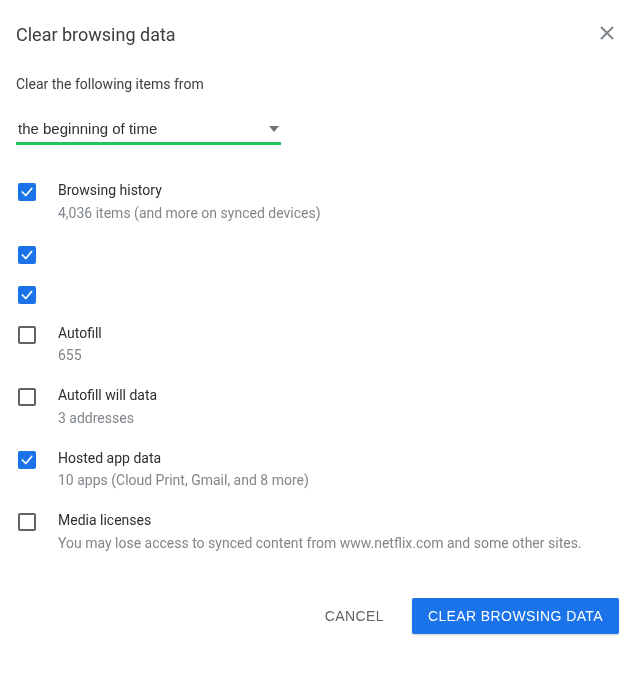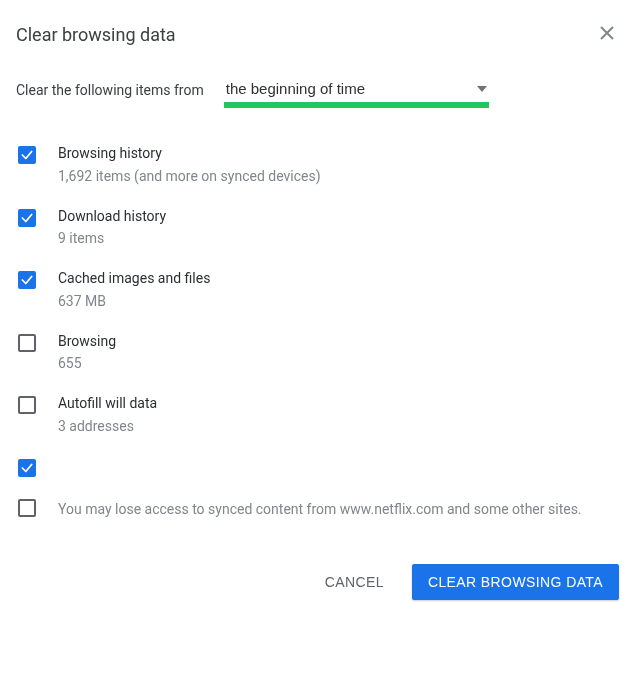--- a/index.html
+++ b/index.html
@@ -22,34 +22,35 @@
     color: #3c4043;
   }
   .close-btn {
     background: none; border: none; cursor: pointer;
     color: #7f868c; padding: 4px;
     width: 28px; height: 28px; display:flex; align-items:center; justify-content:center;
   }
   .close-btn svg { width: 14px; height: 14px; }
 
   .from-row {
-    display: flex; align-items: center;
+    display: flex; align-items: flex-start;
     gap: 20px;
     padding-bottom: 22px;
+    flex-direction: column;
   }
   .from-label {
     font-size: 14px; color: #3c4043;
     padding-bottom: 4px;
   }
   .time-select {
     display: flex; align-items: center; justify-content: space-between;
     font-size: 15px; color: #303134;
     width: 265px;
     border: none;
-    border-bottom: 6px solid #22c55e;
+    border-bottom: 3px solid #22c55e;
     padding: 4px 2px 5px 2px;
     cursor: pointer;
     background: none;
   }
   .time-select .chev { color: #6f7378; }
   .time-select .chev svg { width: 10px; height:10px; display:block; }
 
   .items { padding-top: 4px; }
   .item-row {
     display: flex; align-items: flex-start;
@@ -147,61 +148,53 @@
           <div class="cbx checked" role="checkbox" aria-checked="true">
             <span>
               <svg viewBox="0 0 24 24" fill="none" stroke="#fff" stroke-width="3" stroke-linecap="round" stroke-linejoin="round">
                 <polyline points="4 12 10 18 20 6"></polyline>
               </svg>
             </span>
           </div>
         </div>
         <div class="item-text">
           <div class="item-title">Browsing history</div>
-          <div class="item-sub">1,692 items (and more on synced devices)</div>
-        </div>
-      </div>
-      <div class="item-row">
-        <div class="cbx-wrap">
-          <div class="cbx checked" role="checkbox" aria-checked="true">
-            <span>
-              <svg viewBox="0 0 24 24" fill="none" stroke="#fff" stroke-width="3" stroke-linecap="round" stroke-linejoin="round">
-                <polyline points="4 12 10 18 20 6"></polyline>
-              </svg>
-            </span>
-          </div>
-        </div>
-        <div class="item-text">
-          <div class="item-title">Download history</div>
-          <div class="item-sub">9 items</div>
-        </div>
-      </div>
-      <div class="item-row">
-        <div class="cbx-wrap">
-          <div class="cbx checked" role="checkbox" aria-checked="true">
-            <span>
-              <svg viewBox="0 0 24 24" fill="none" stroke="#fff" stroke-width="3" stroke-linecap="round" stroke-linejoin="round">
-                <polyline points="4 12 10 18 20 6"></polyline>
-              </svg>
-            </span>
-          </div>
-        </div>
-        <div class="item-text">
-          <div class="item-title">Cached images and files</div>
-          <div class="item-sub">637 MB</div>
+          <div class="item-sub">4,036 items (and more on synced devices)</div>
+        </div>
+      </div>
+      <div class="item-row">
+        <div class="cbx-wrap">
+          <div class="cbx checked" role="checkbox" aria-checked="true">
+            <span>
+              <svg viewBox="0 0 24 24" fill="none" stroke="#fff" stroke-width="3" stroke-linecap="round" stroke-linejoin="round">
+                <polyline points="4 12 10 18 20 6"></polyline>
+              </svg>
+            </span>
+          </div>
+        </div>
+      </div>
+      <div class="item-row">
+        <div class="cbx-wrap">
+          <div class="cbx checked" role="checkbox" aria-checked="true">
+            <span>
+              <svg viewBox="0 0 24 24" fill="none" stroke="#fff" stroke-width="3" stroke-linecap="round" stroke-linejoin="round">
+                <polyline points="4 12 10 18 20 6"></polyline>
+              </svg>
+            </span>
+          </div>
         </div>
       </div>
       <div class="item-row">
         <div class="cbx-wrap">
           <div class="cbx" role="checkbox" aria-checked="false">
             <span></span>
           </div>
         </div>
         <div class="item-text">
-          <div class="item-title">Browsing</div>
+          <div class="item-title">Autofill</div>
           <div class="item-sub">655</div>
         </div>
       </div>
       <div class="item-row">
         <div class="cbx-wrap">
           <div class="cbx" role="checkbox" aria-checked="false">
             <span></span>
           </div>
         </div>
         <div class="item-text">
@@ -212,28 +205,33 @@
       <div class="item-row">
         <div class="cbx-wrap">
           <div class="cbx checked" role="checkbox" aria-checked="true">
             <span>
               <svg viewBox="0 0 24 24" fill="none" stroke="#fff" stroke-width="3" stroke-linecap="round" stroke-linejoin="round">
                 <polyline points="4 12 10 18 20 6"></polyline>
               </svg>
             </span>
           </div>
         </div>
+        <div class="item-text">
+          <div class="item-title">Hosted app data</div>
+          <div class="item-sub">10 apps (Cloud Print, Gmail, and 8 more)</div>
+        </div>
       </div>
       <div class="item-row">
         <div class="cbx-wrap">
           <div class="cbx" role="checkbox" aria-checked="false">
             <span></span>
           </div>
         </div>
         <div class="item-text">
+          <div class="item-title">Media licenses</div>
           <div class="item-sub">You may lose access to synced content from www.netflix.com and some other sites.</div>
         </div>
       </div>
     </div>
 
   <div class="actions">
     <button class="btn-flat">Cancel</button>
     <button class="btn-raised">Clear browsing data</button>
   </div>
 

